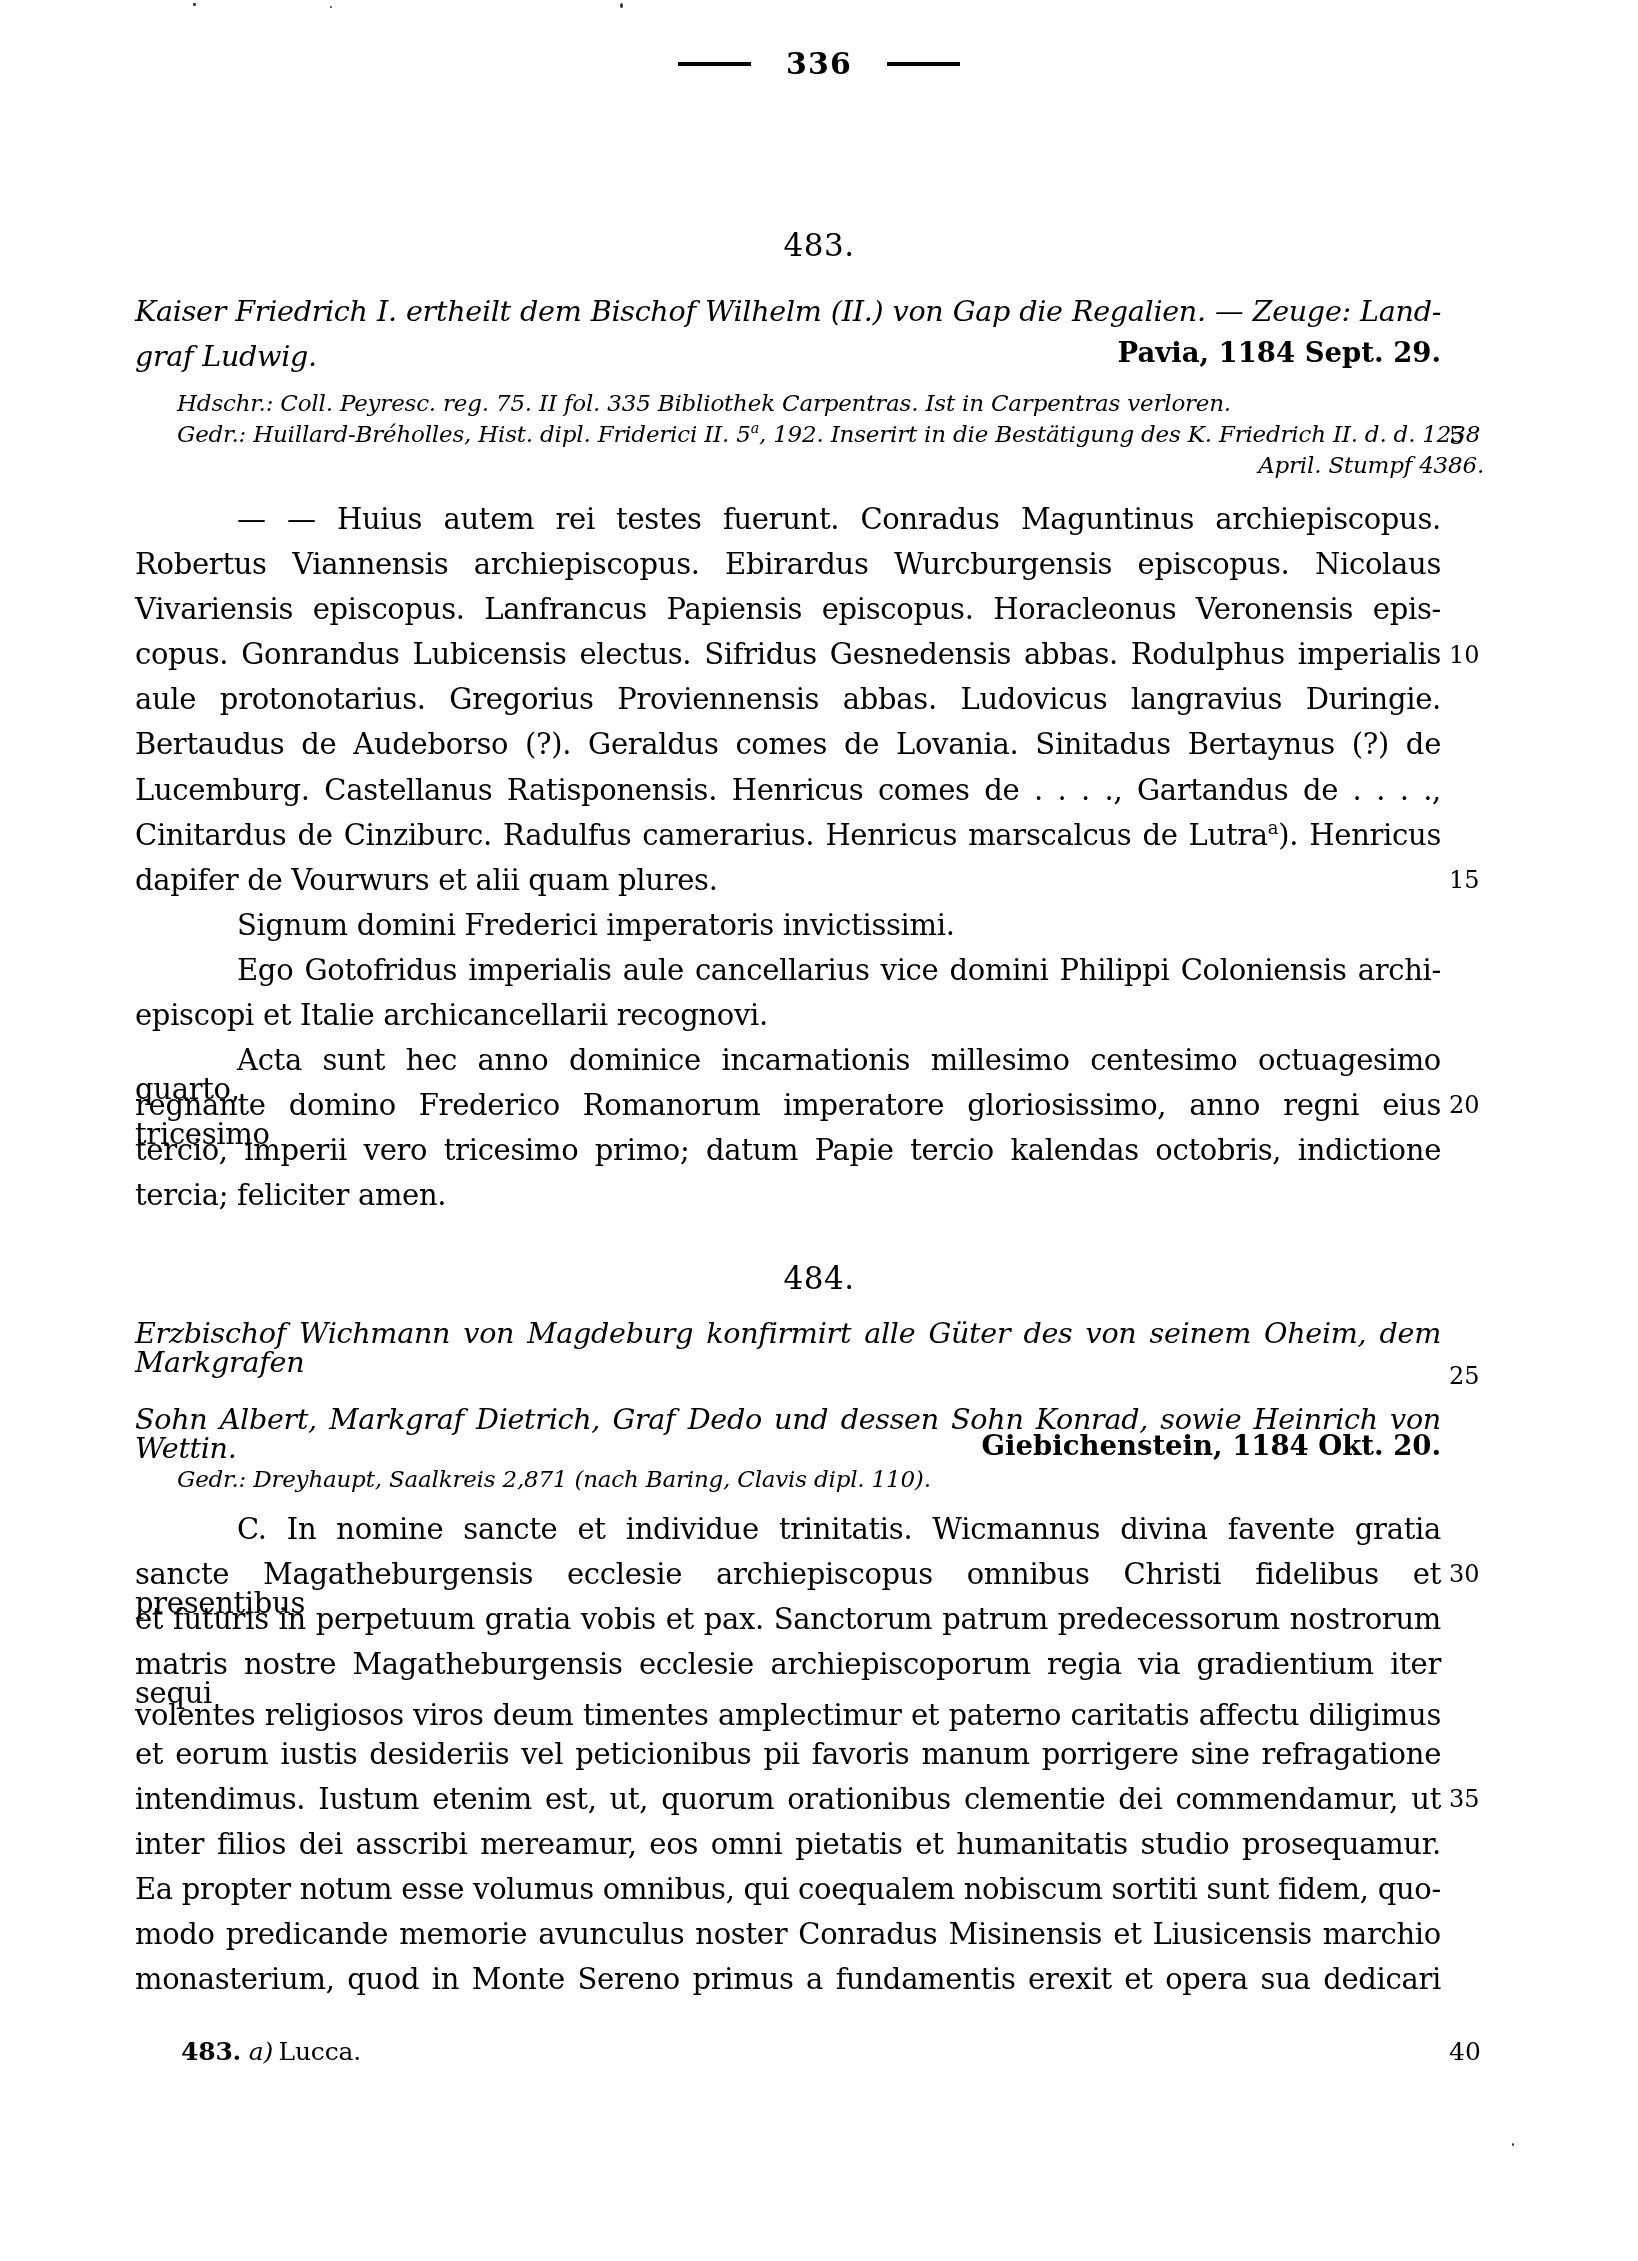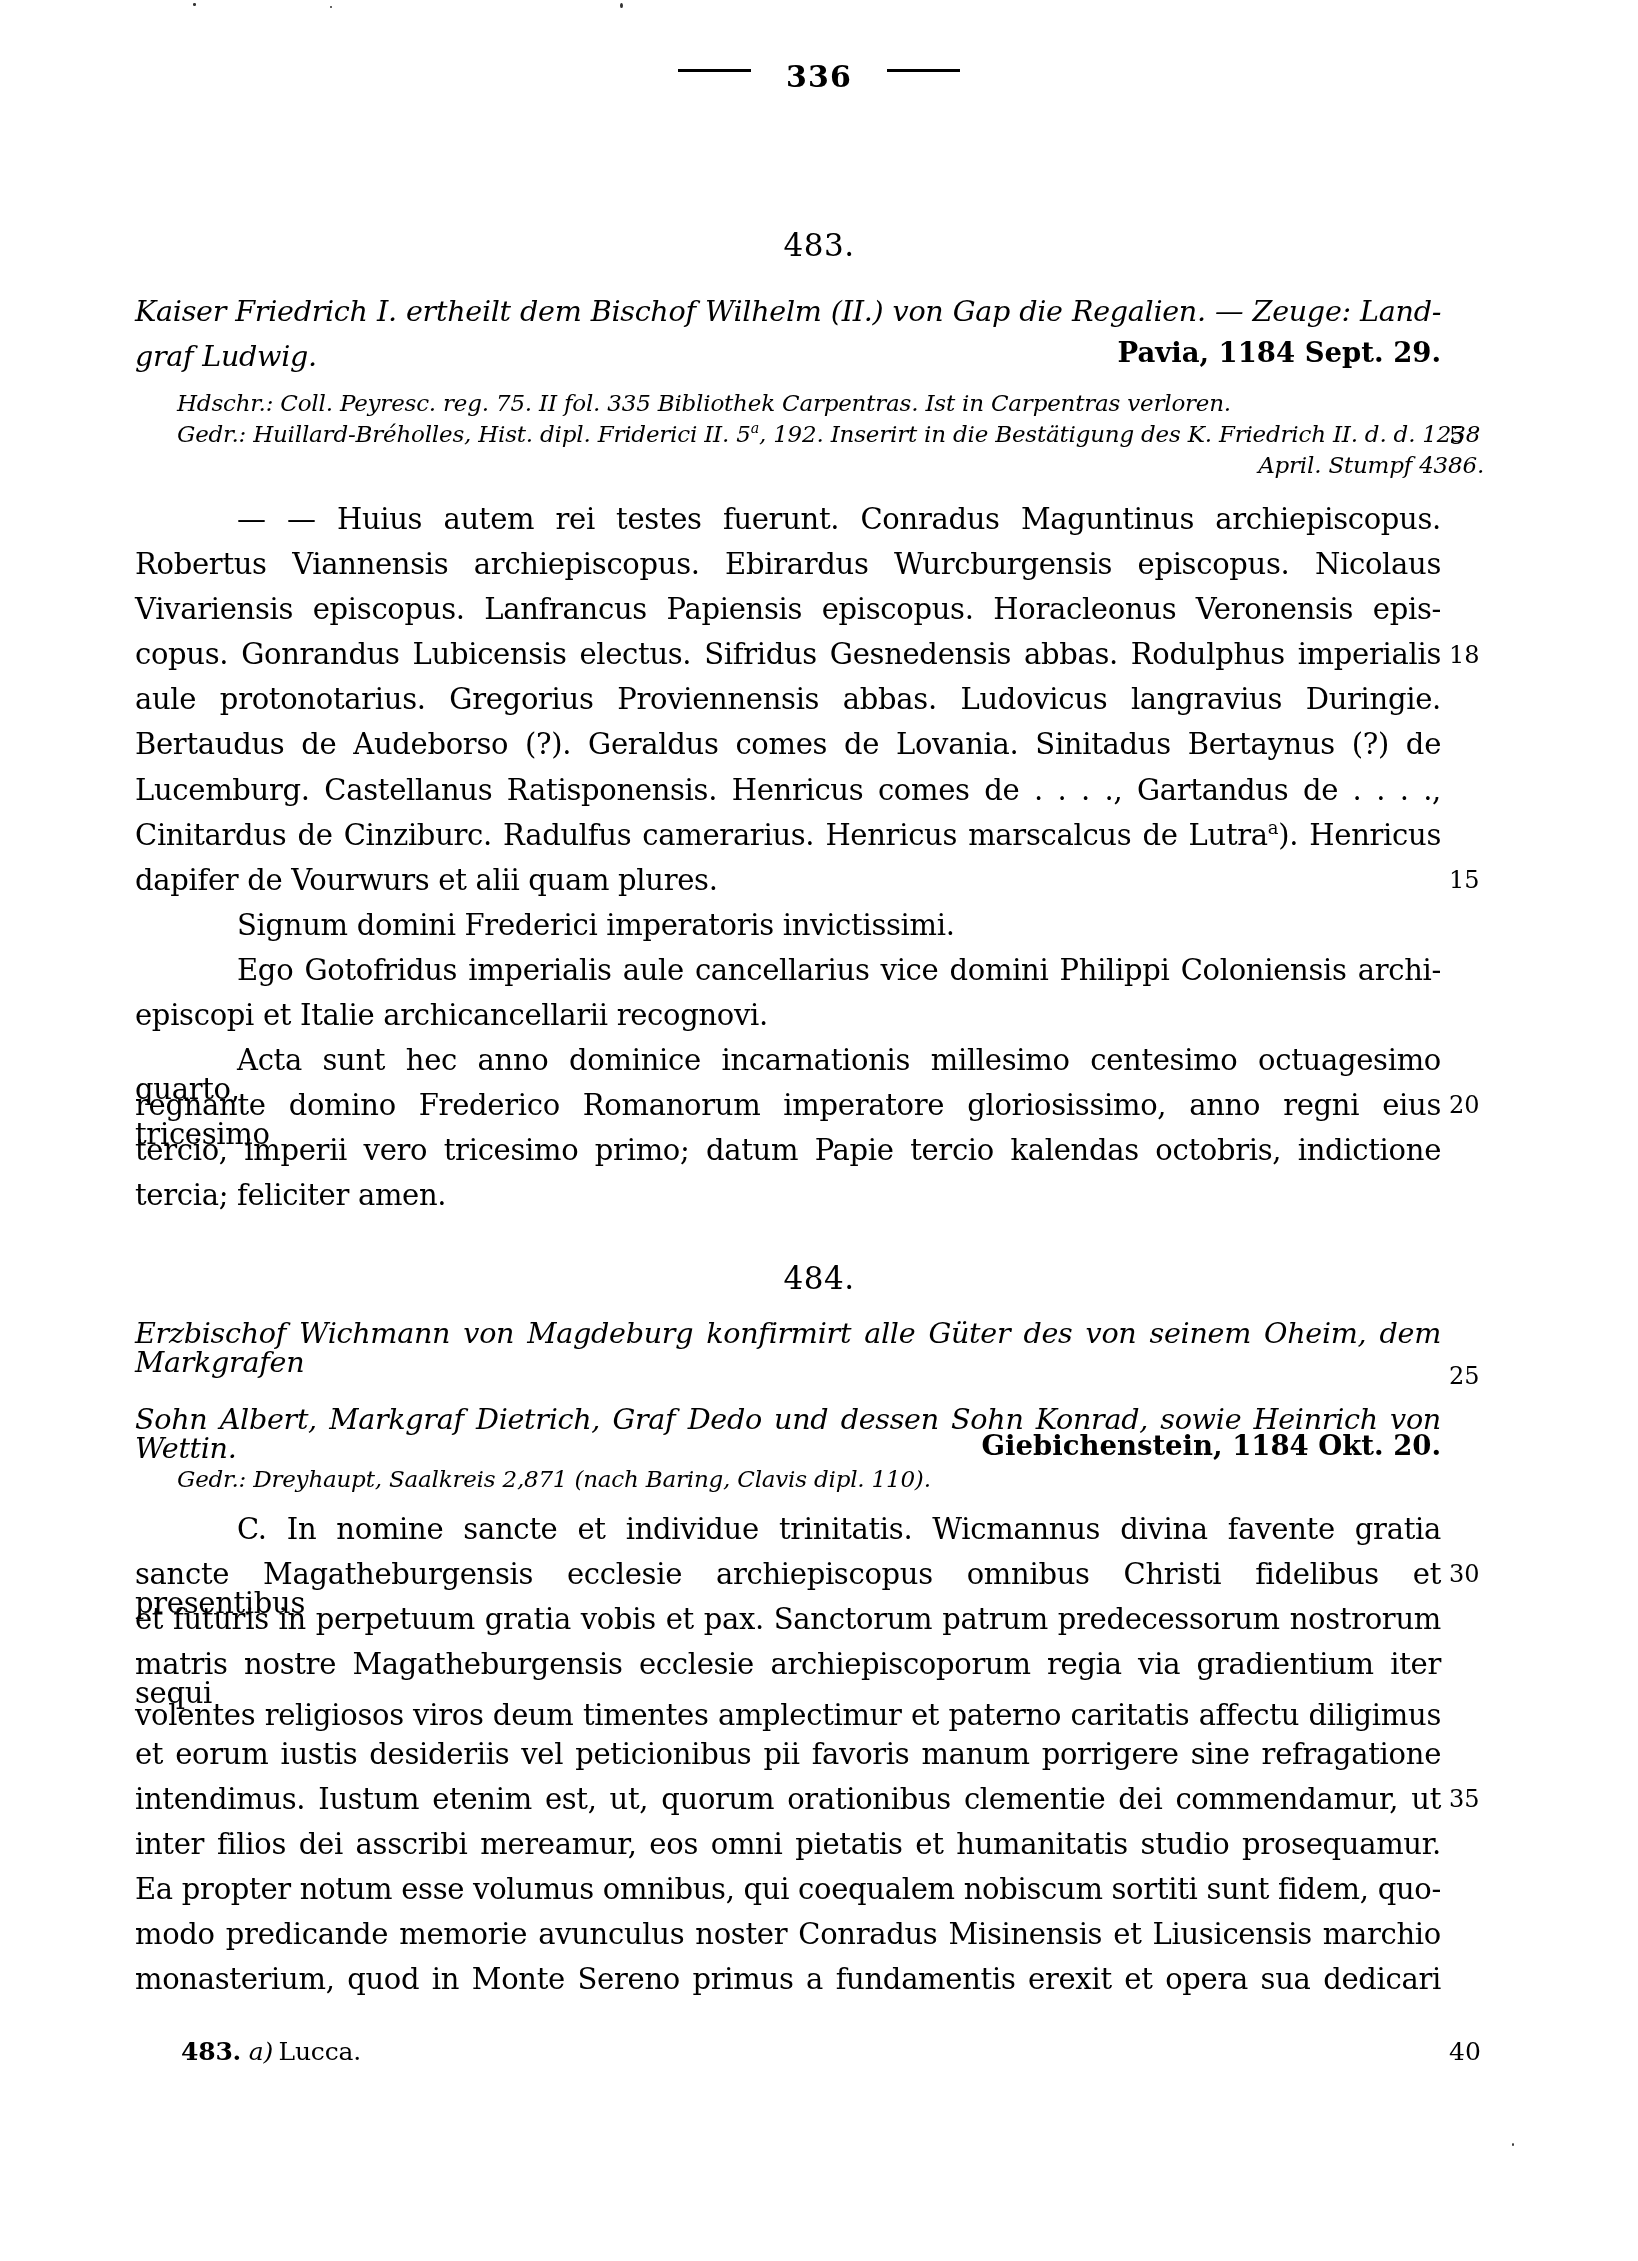--- a/index.html
+++ b/index.html
@@ -12,21 +12,21 @@
     font-family: "DejaVu Serif", "Liberation Serif", serif;
     overflow: hidden;
   }
   .abs { position: absolute; }
   
   .pagehead {
     left: 0; top: 49px; width: 1638px;
     display: flex; align-items: center; justify-content: center;
     gap: 35px;
   }
-  .pagenum { font-size: 30px; font-weight: bold; letter-spacing: 1.1px; line-height: 1; margin-top: 13px; }
+  .pagenum { font-size: 30px; font-weight: bold; letter-spacing: 1.1px; line-height: 1; }
   .rule { width: 73px; height: 3.8px; background: #000; }
   
   .entryhead {
     left: 0; width: 1638px; text-align: center;
     font-size: 31px; line-height: 1; letter-spacing: 0.5px;
   }
   
   .regest {
     left: 135px; width: 1306px;
     font-style: italic; font-size: 28.6px; line-height: 1;
@@ -91,21 +91,21 @@
   <div class="abs source" style="top:392px;">Hdschr.: Coll. Peyresc. reg. 75. II fol. 335 Bibliothek Carpentras. Ist in Carpentras verloren.</div>
   <div class="abs source" style="top:423px;"><span>Gedr.: Huillard-Bréholles, Hist. dipl. Friderici II. 5</span><sup class="fnmark">a</sup><span>, 192. Inserirt in die Bestätigung des K. Friedrich II. d. d. 1238</span></div>
   <div class="abs source hang" style="top:454px;text-align:right;">April. Stumpf 4386.</div>
 
   <div class="abs mnum" style="top:424px;">5</div>
 
   <div class="abs bline just indent" style="top:505px;">— — Huius autem rei testes fuerunt. Conradus Maguntinus archiepiscopus.</div>
   <div class="abs bline just" style="top:550px;">Robertus Viannensis archiepiscopus. Ebirardus Wurcburgensis episcopus. Nicolaus</div>
   <div class="abs bline just" style="top:595px;">Vivariensis episcopus. Lanfrancus Papiensis episcopus. Horacleonus Veronensis epis-</div>
   <div class="abs bline just" style="top:640px;">copus. Gonrandus Lubicensis electus. Sifridus Gesnedensis abbas. Rodulphus imperialis</div>
-  <div class="abs mnum" style="top:643px;">18</div>
+  <div class="abs mnum" style="top:643px;">10</div>
   <div class="abs bline just" style="top:685px;">aule protonotarius. Gregorius Proviennensis abbas. Ludovicus langravius Duringie.</div>
   <div class="abs bline just" style="top:730px;">Bertaudus de Audeborso (?). Geraldus comes de Lovania. Sinitadus Bertaynus (?) de</div>
   <div class="abs bline just" style="top:776px;">Lucemburg. Castellanus Ratisponensis. Henricus comes de . . . ., Gartandus de . . . .,</div>
   <div class="abs bline just" style="top:821px;"><span>Cinitardus de Cinziburc. Radulfus camerarius. Henricus marscalcus de Lutra</span><sup class="fnmark">a</sup><span>). Henricus</span></div>
   <div class="abs bline" style="top:866px;">dapifer de Vourwurs et alii quam plures.</div>
   <div class="abs mnum" style="top:868px;">15</div>
   <div class="abs bline indent" style="top:911px;">Signum domini Frederici imperatoris invictissimi.</div>
   <div class="abs bline just indent" style="top:956px;">Ego Gotofridus imperialis aule cancellarius vice domini Philippi Coloniensis archi-</div>
   <div class="abs bline" style="top:1001px;">episcopi et Italie archicancellarii recognovi.</div>
   <div class="abs bline just indent" style="top:1046px;">Acta sunt hec anno dominice incarnationis millesimo centesimo octuagesimo quarto,</div>

